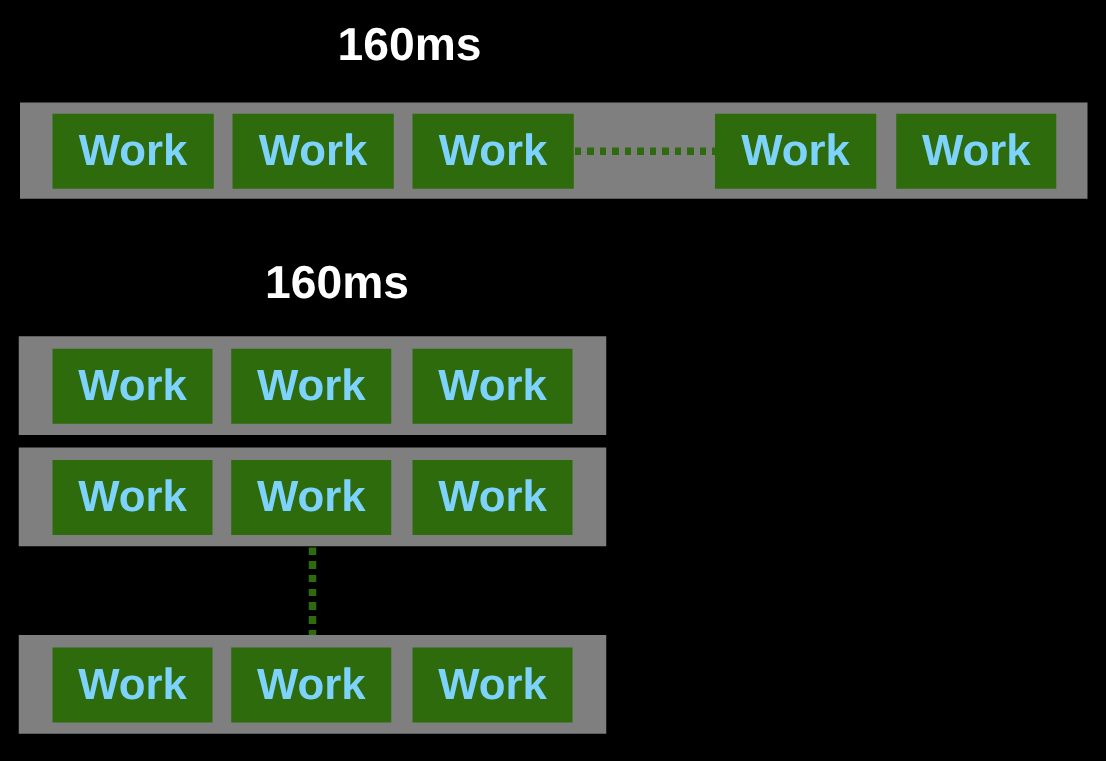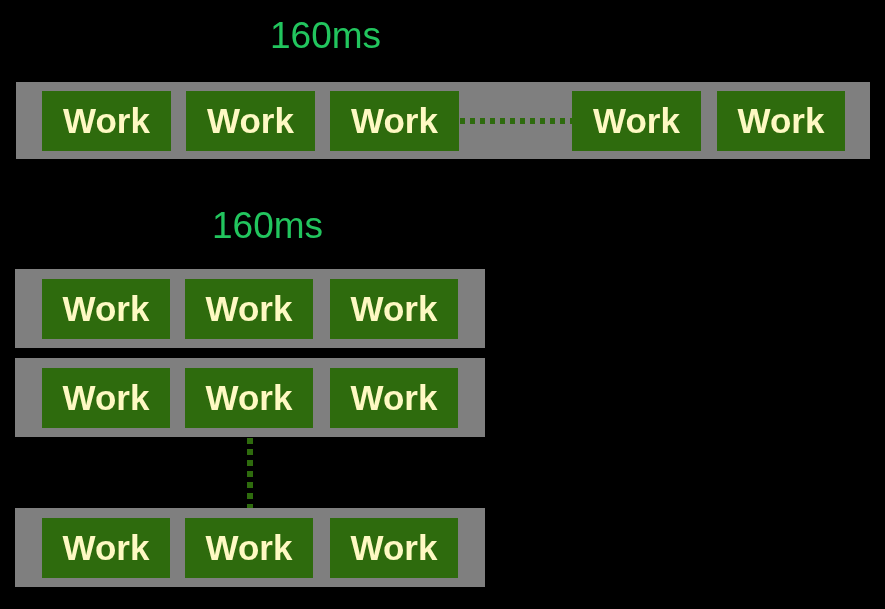--- a/index.html
+++ b/index.html
@@ -10,22 +10,22 @@
   .canvas {
     position: relative;
     width: 885px;
     height: 609px;
     background: #000000;
     font-family: "Liberation Sans", sans-serif;
     overflow: hidden;
   }
   .duration-label {
     position: absolute;
-    color: #22c55e;
-    font-weight: 400;
+    color: #ffffff;
+    font-weight: 700;
     font-size: 37px;
     line-height: 1;
     letter-spacing: 0px;
     white-space: nowrap;
   }
   .duration-label.top-label    { left: 270px; top: 17px;  }
   .duration-label.bottom-label { left: 212px; top: 207px; }
 
   .track {
     position: absolute;
@@ -35,21 +35,21 @@
   .track.track-a   { left: 15px; top: 269px; width: 470px; height: 79px; }
   .track.track-b   { left: 15px; top: 358px; width: 470px; height: 79px; }
   .track.track-c   { left: 15px; top: 508px; width: 470px; height: 79px; }
 
   .work-block {
     position: absolute;
     top: 9px;
     height: 60px;
     width: 129px;
     background: #2e6b0d;
-    color: #fef9c3;
+    color: #7dd3fc;
     font-weight: 700;
     font-size: 35px;
     display: flex;
     align-items: center;
     justify-content: center;
     white-space: nowrap;
   }
   .track-a .work-block, .track-b .work-block, .track-c .work-block {
     top: 10px;
     width: 128px;

